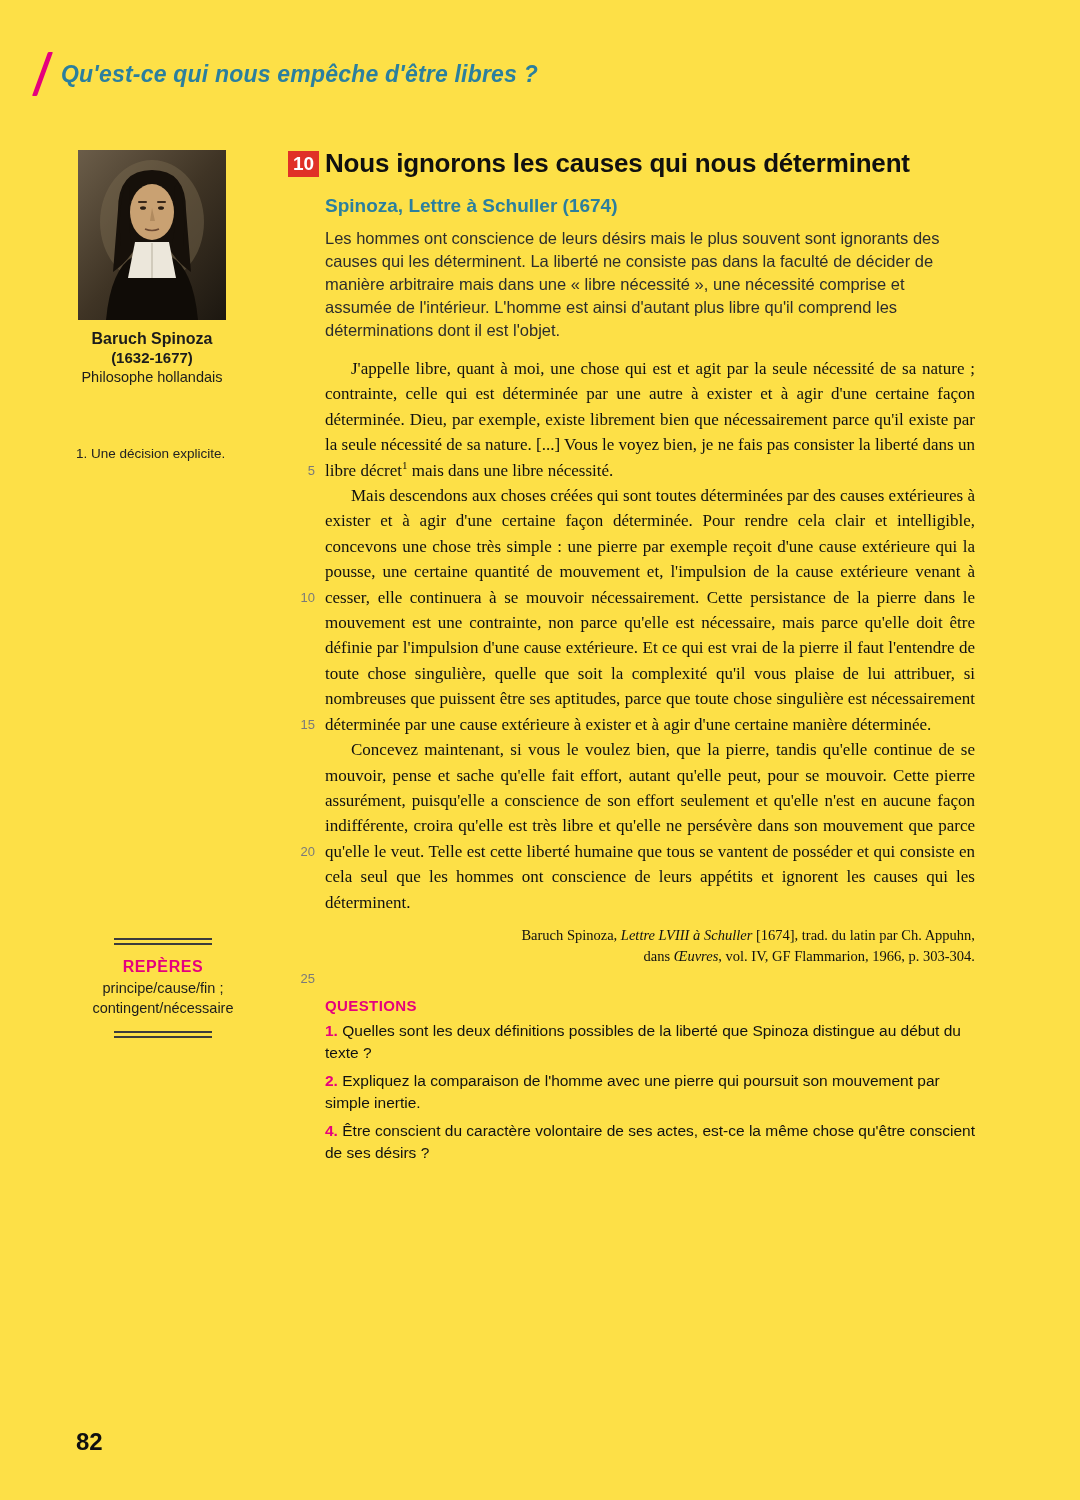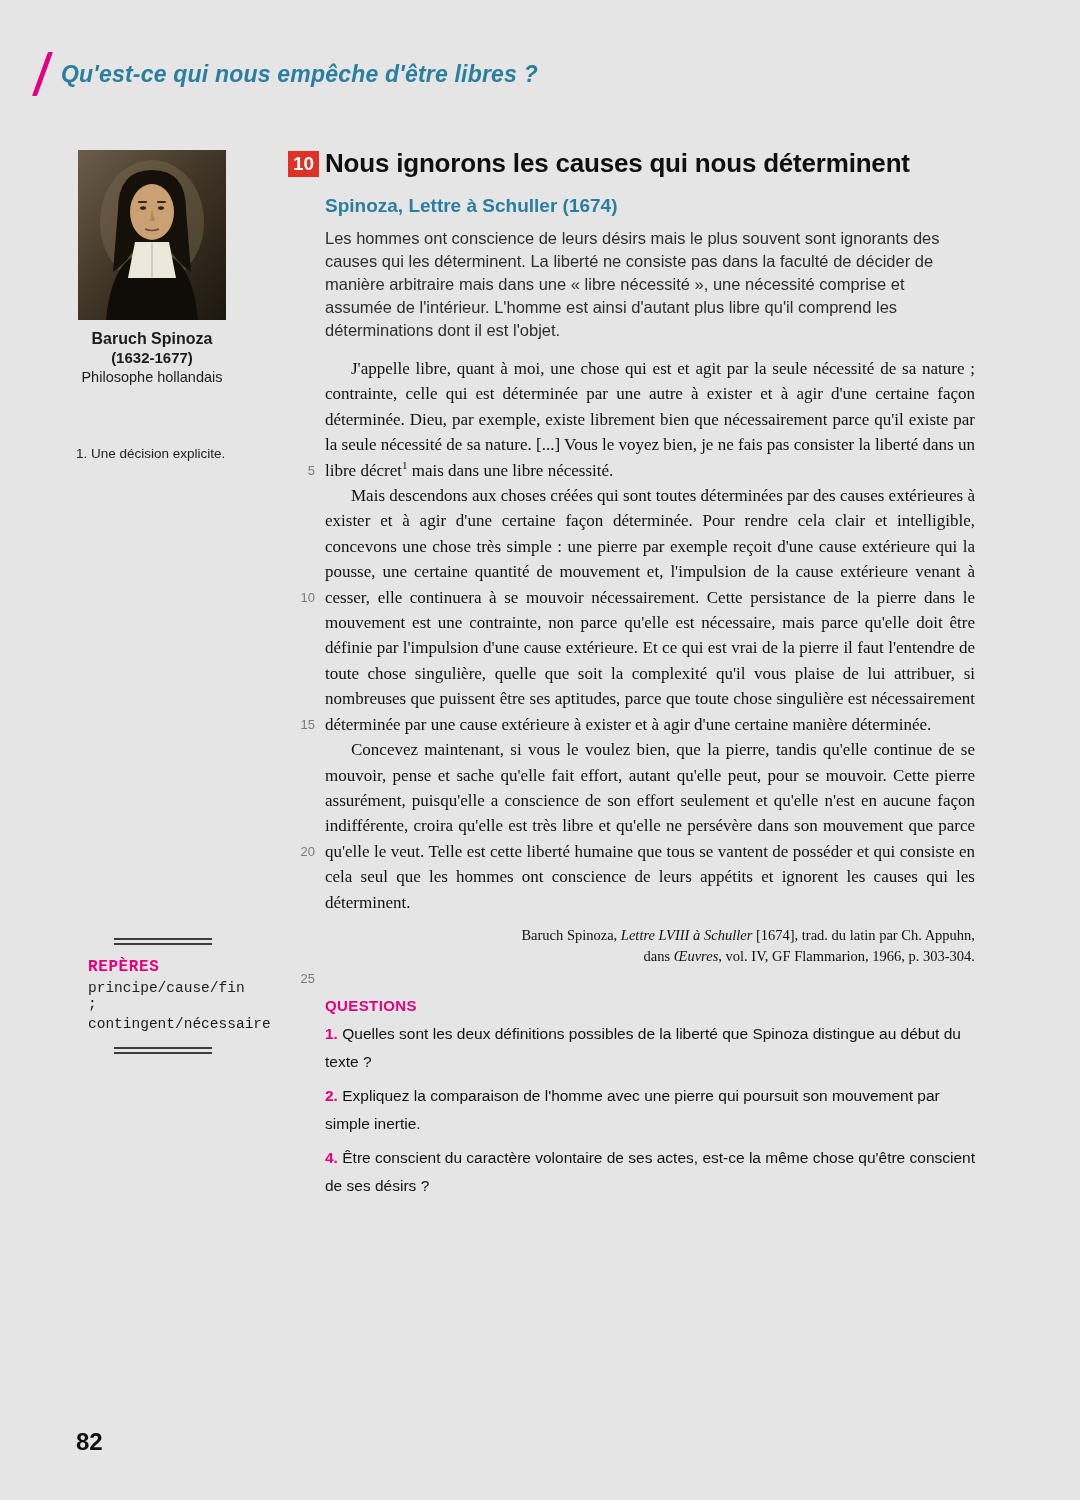--- a/index.html
+++ b/index.html
@@ -3,37 +3,37 @@
 <meta charset="utf-8">
 <style>
   * { margin:0; padding:0; box-sizing:border-box; }
   :root {
     --accent-red:#e03127;
     --accent-teal:#2b7f9e;
     --accent-magenta:#e5007d;
   }
   html,body { background:#ffffff; }
   body { font-family:"Liberation Sans", sans-serif; color:#111; }
-  .page { position:relative; width:1080px; height:1500px; background:#e5e5e5; overflow:hidden; }
+  .page { position:relative; width:1080px; height:1500px; background:#fde047; overflow:hidden; }
 
   
   .chapter-header { position:absolute; top:52px; left:40px; display:flex; align-items:center; }
   .slash { display:inline-block; width:5px; height:44px; background:var(--accent-magenta); transform:skewX(-20deg); margin-right:16px; border-radius:1px; }
   .chapter-title { font-size:23px; font-style:italic; font-weight:600; color:var(--accent-teal); letter-spacing:0.2px; }
 
   
   .portrait { position:absolute; left:78px; top:150px; width:148px; height:170px; }
   .portrait svg { width:100%; height:100%; display:block; }
   .portrait-caption { position:absolute; left:40px; top:330px; width:224px; text-align:center; color:#1c1c1c; }
   .caption-name { font-size:16px; font-weight:bold; }
   .caption-dates { font-size:15px; font-weight:bold; margin-top:1px; }
   .caption-role { font-size:14.5px; margin-top:3px; }
   .footnote { position:absolute; left:76px; top:446px; font-size:13.5px; color:#222; }
 
-  .reperes { position:absolute; left:88px; top:938px; width:150px; text-align:left;font-family:Liberation Mono, monospace; }
+  .reperes { position:absolute; left:88px; top:938px; width:150px; text-align:center; }
   .rule { height:7px; border-top:2.5px solid #3c3c3c; border-bottom:2.5px solid #3c3c3c; }
   .rule.top { width:98px; margin:0 auto 13px; }
   .rule.bottom { width:98px; margin:15px auto 0; }
   .reperes-title { font-size:16px; font-weight:bold; color:var(--accent-magenta); letter-spacing:0.6px; }
   .reperes-line { font-size:14.5px; color:#1c1c1c; margin-top:4px; }
 
   
   .doc { position:absolute; left:325px; top:148px; width:650px; }
   .doc-header { position:relative; }
   .doc-number { position:absolute; left:-37px; top:3px; background:var(--accent-red); color:#fff; font-weight:bold; font-size:19px; padding:2px 5px; line-height:1.15; }
@@ -48,21 +48,21 @@
   .line-numbers { position:absolute; left:-36px; top:0; width:26px; font-family:"Liberation Sans", sans-serif;
                   font-size:13px; color:#7a7a7a; }
   .ln { position:absolute; right:0; line-height:25.4px; }
   .ln-0{top:102px}.ln-1{top:229px}.ln-2{top:356px}.ln-3{top:483px}.ln-4{top:610px}
 
   .source { margin-top:10px; font-family:"Liberation Serif", serif; font-size:14.5px; line-height:21px; text-align:right; color:#101010; }
   .source i { font-style:italic;margin-top:10px; }
 
   .questions { margin-top:30px; }
   .questions-title { font-size:15px; font-weight:bold; color:var(--accent-magenta); letter-spacing:0.4px; }
-  .question { font-size:15.5px; line-height:28px; color:#111; margin-top:6px; }
+  .question { font-size:15.5px; line-height:22px; color:#111; margin-top:6px; }
   .qnum { color:var(--accent-magenta); font-weight:bold; }
 
   .page-number { position:absolute; left:76px; top:1428px; font-size:24px; font-weight:bold; color:#101010; }
 </style>
 </head>
 <body>
 
 <div class="page">
 
   <header class="chapter-header">

